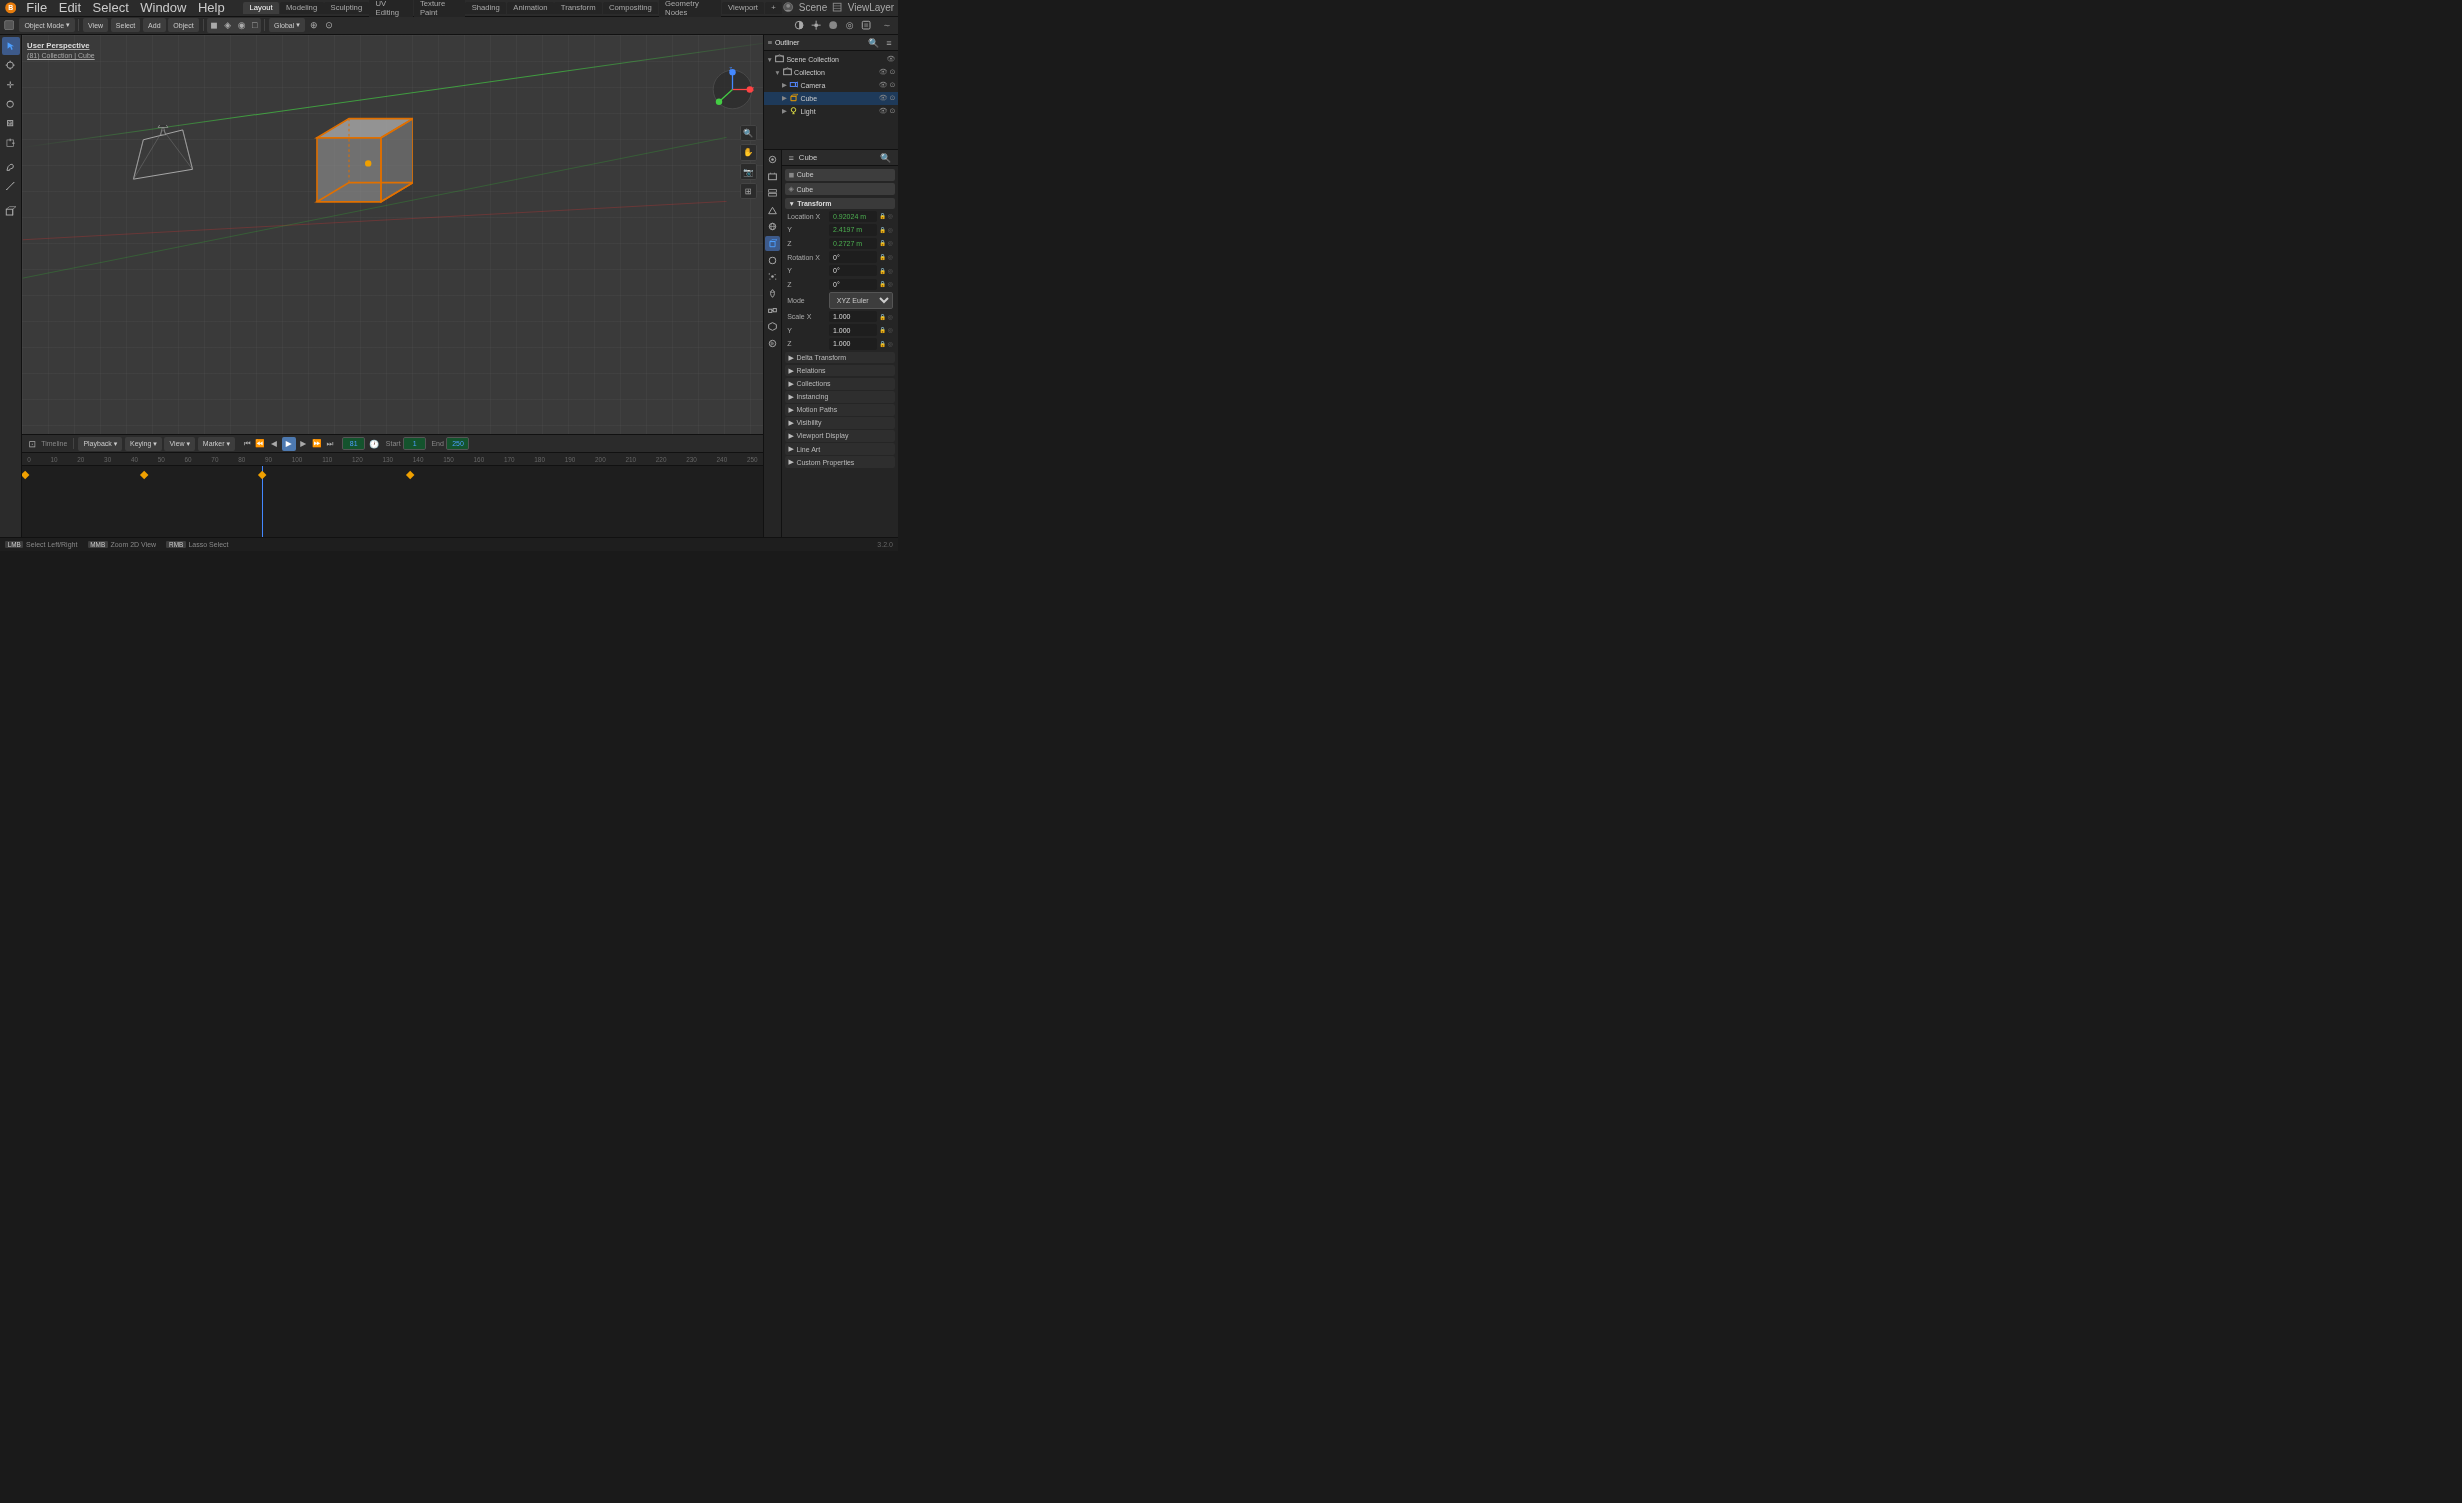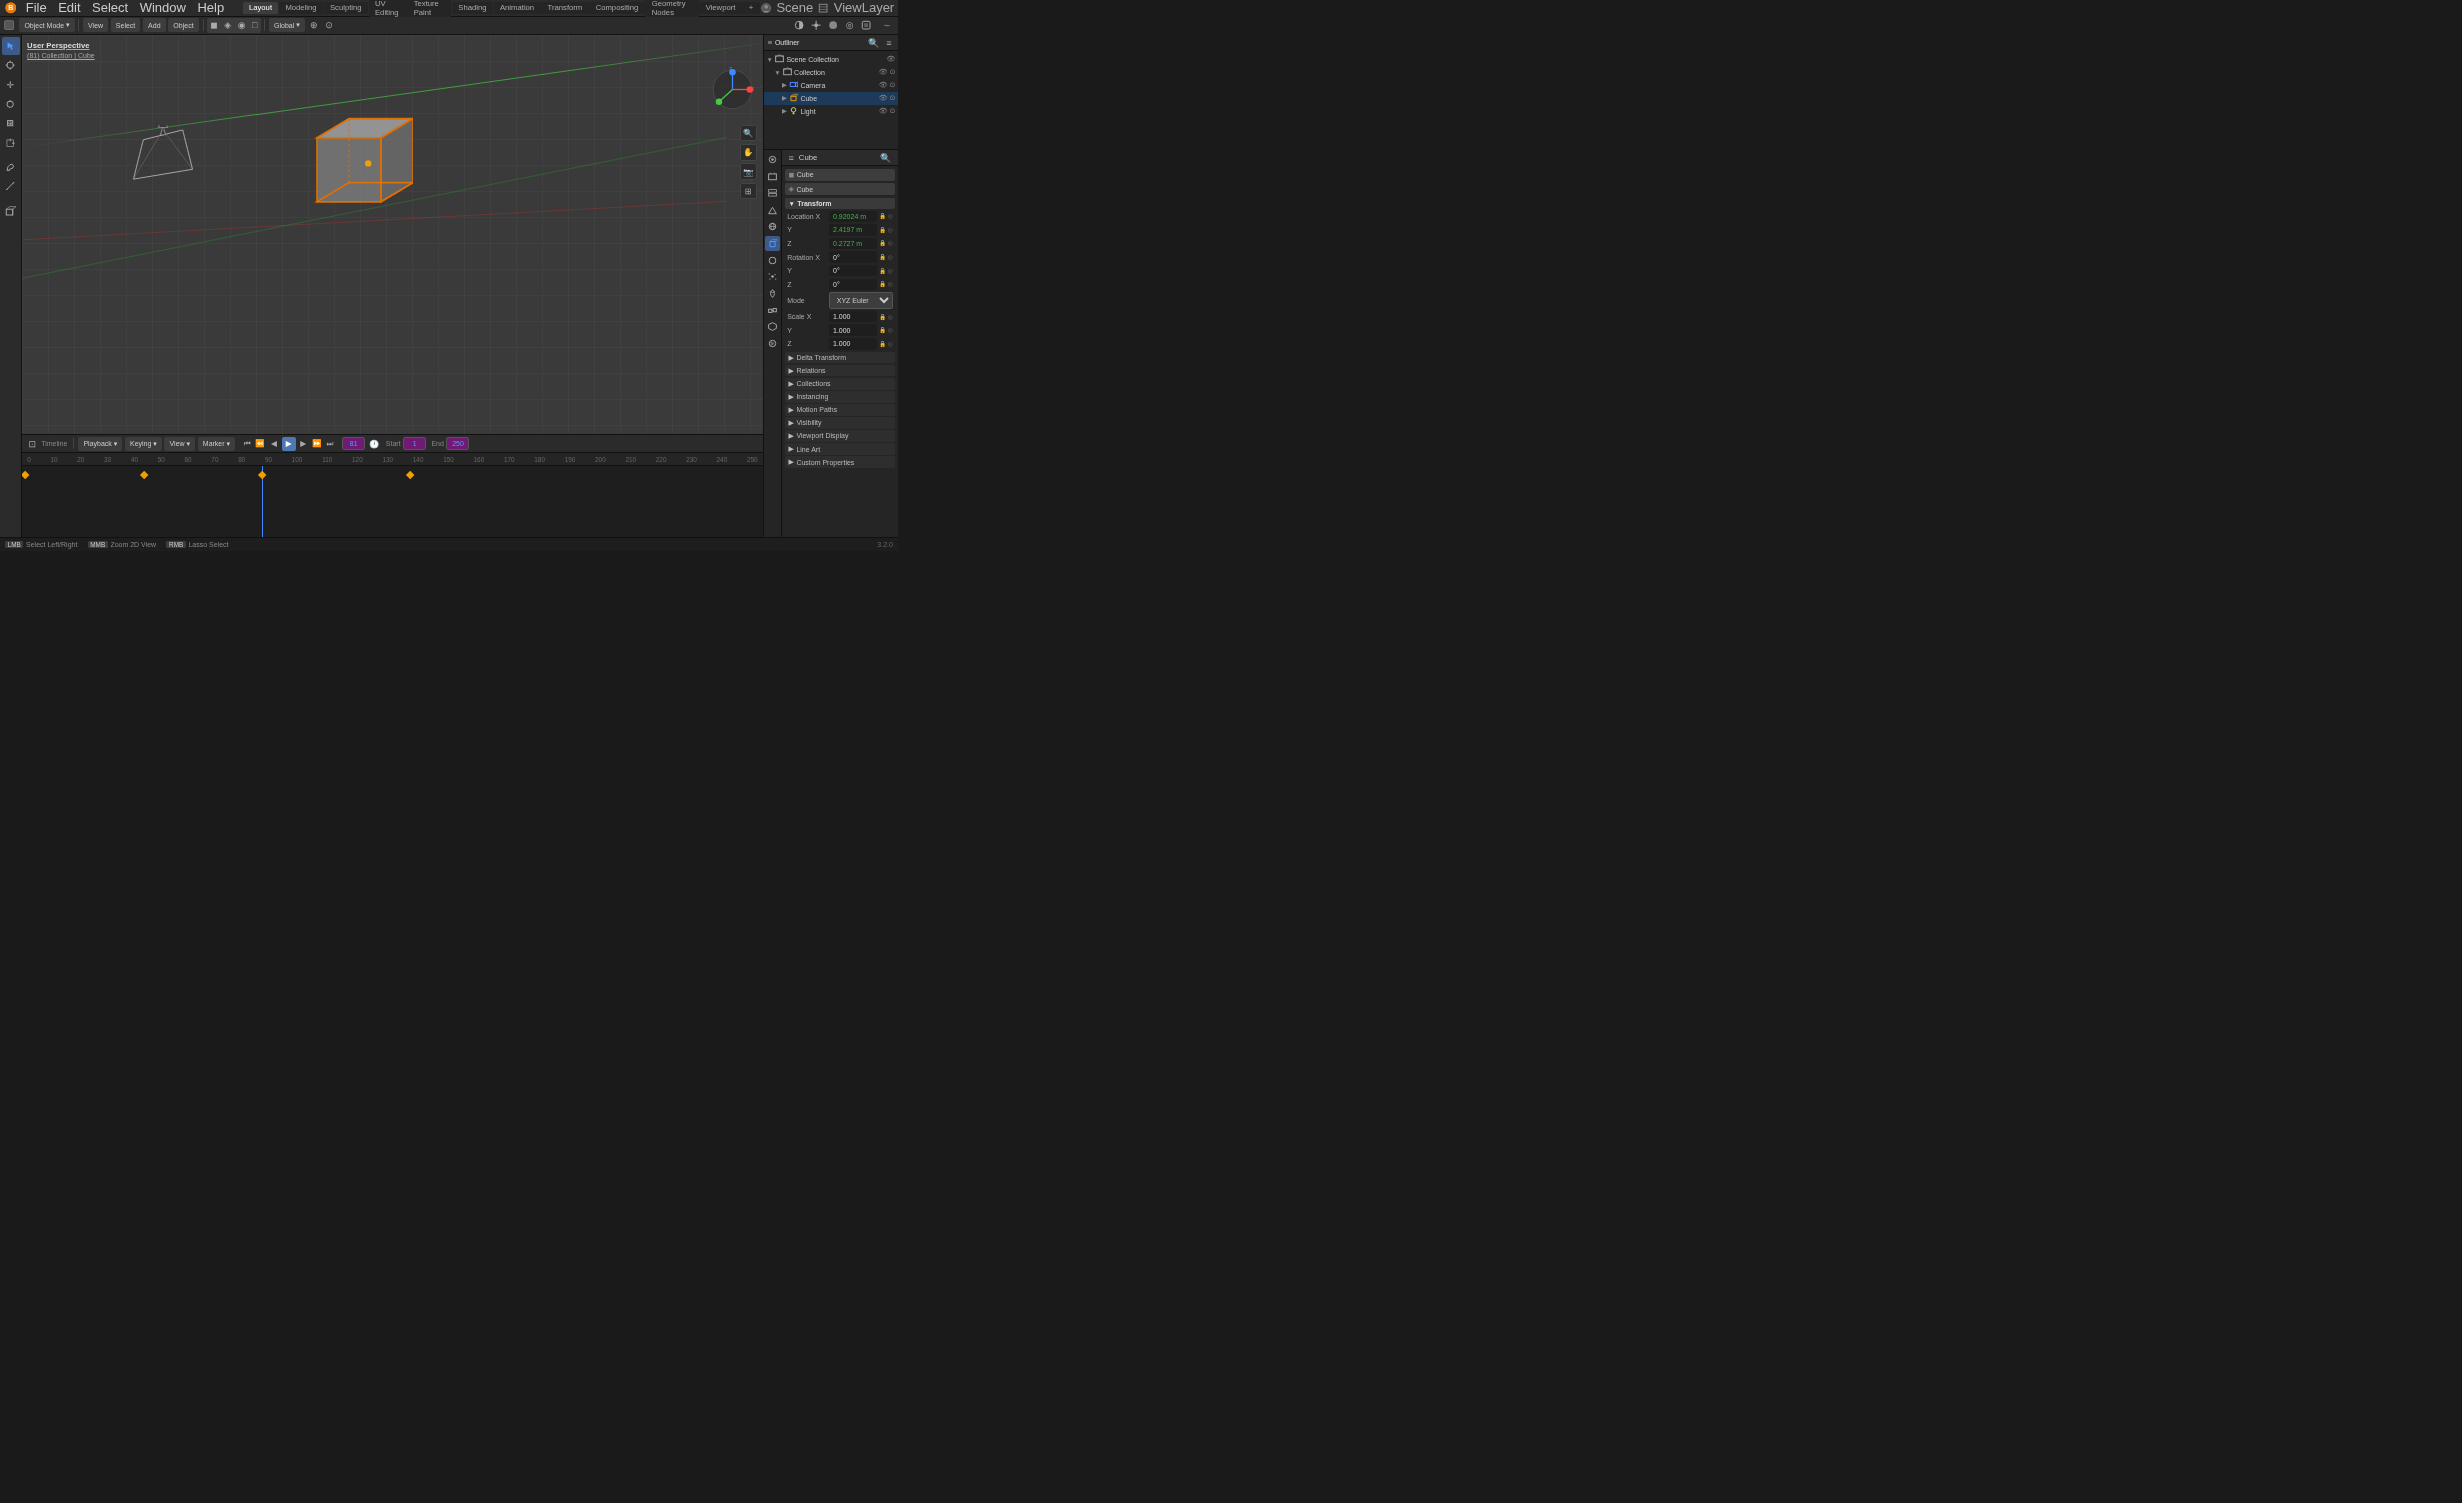--- a/index.html
+++ b/index.html
@@ -55,23 +55,23 @@
       color: #aaa;
       background: #252525;
     }
     .workspace-tab.active {
       background: #3d3d3d;
       color: #fff;
     }
     .top-right {
       margin-left: auto;
       display: flex;
-      align-items: center;
+      align-items: flex-start;
       gap: 5.1px;
-      font-size: 13px;
+      font-size: 10px;
       color: #aaa;
     }
 
     
     .second-toolbar {
       background: #2b2b2b;
       display: flex;
       align-items: center;
       height: 18px;
       padding: 0 3.8px;
@@ -504,21 +504,21 @@
       color: #aaa;
       width: 11.5px;
       height: 11.5px;
       cursor: pointer;
       display: flex;
       align-items: center;
       justify-content: center;
       font-size: 7.7px;
     }
     .frame-input {
-      background: #701a75;
+      background: #14532d;
       border: 0.6px solid #555;
       border-radius: 1.9px;
       color: #4d9fff;
       font-size: 7px;
       width: 23px;
       height: 13px;
       text-align: center;
     }
 
     

